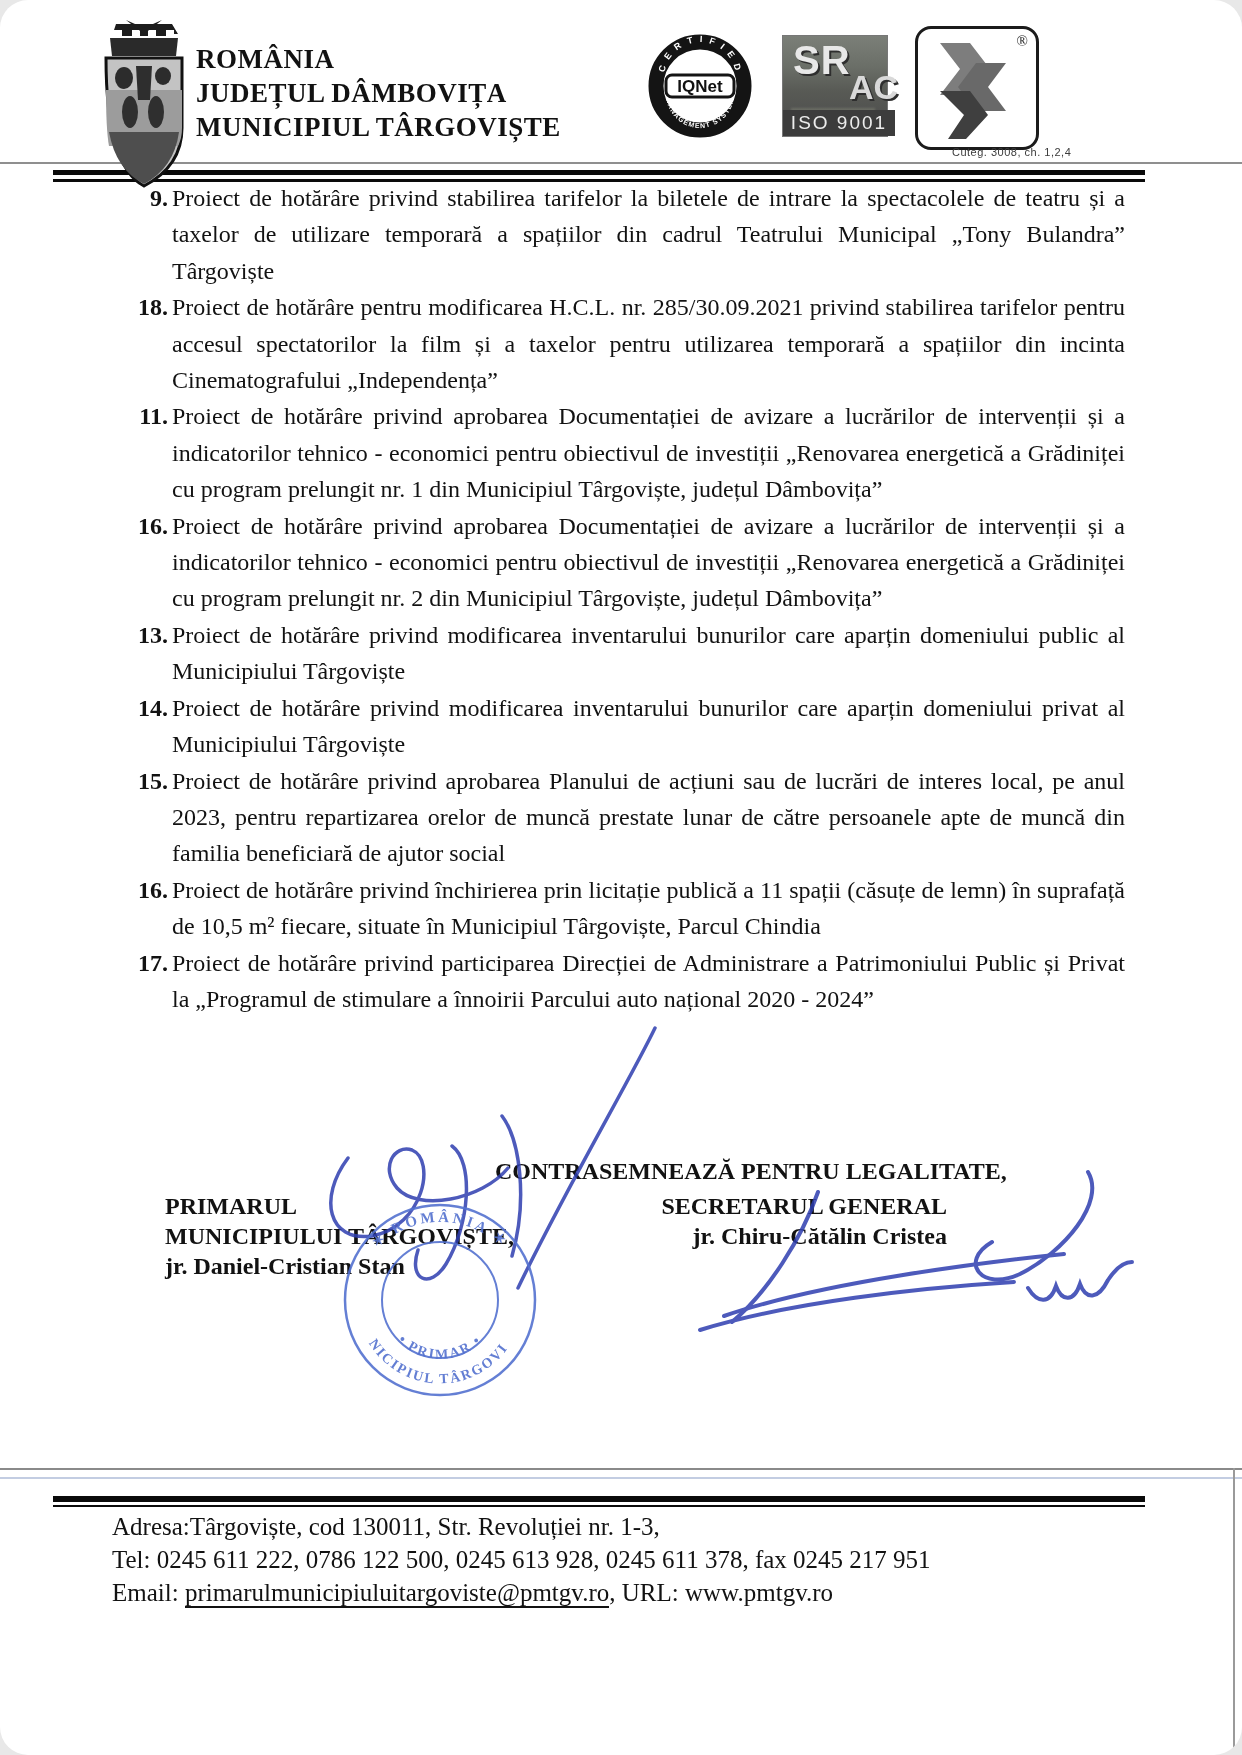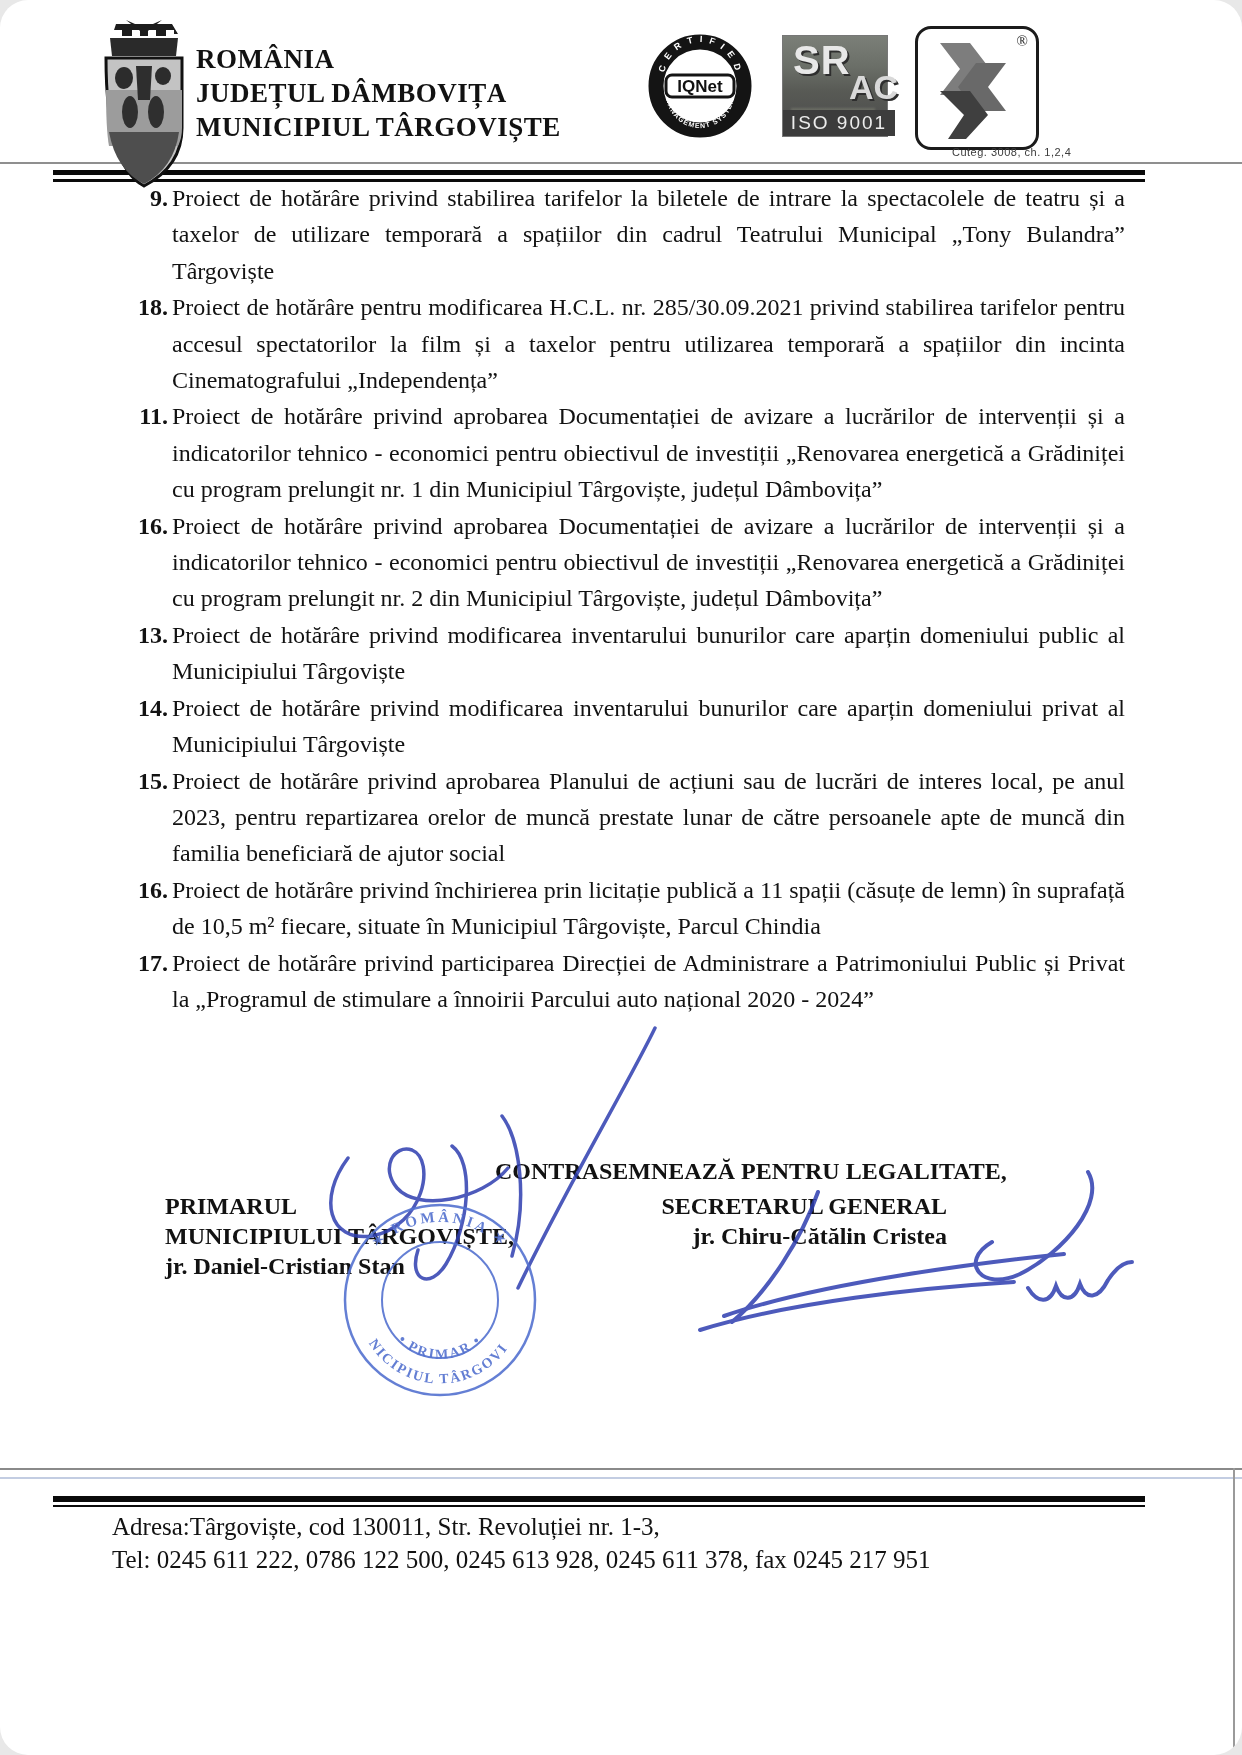--- a/index.html
+++ b/index.html
@@ -203,15 +203,16 @@
   </svg>
 
   <div class="scanline-gray"></div>
   <div class="scanline-blue"></div>
   <div class="scanline-vert"></div>
   <div class="footer-rule"></div>
 
   <div class="footer-text">
     <div>Adresa:Târgoviște, cod 130011, Str. Revoluției nr. 1-3,</div>
     <div>Tel: 0245 611 222, 0786 122 500, 0245 613 928, 0245 611 378, fax 0245 217 951</div>
+    <div><span>Email: </span><span class="footer-email">primarulmunicipiuluitargoviste@pmtgv.ro</span><span>, URL: www.pmtgv.ro</span></div>
   </div>
 
 </div>
 
 </body></html>

